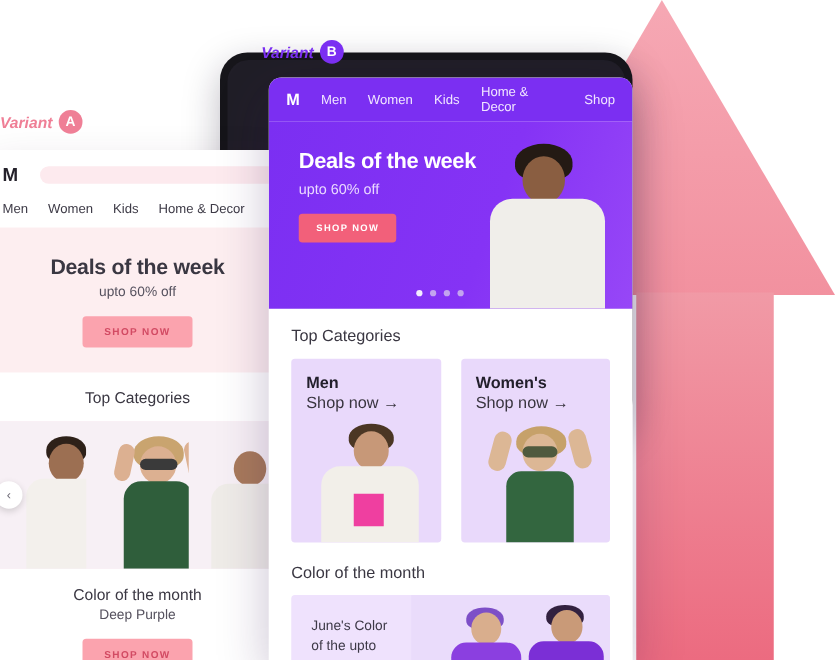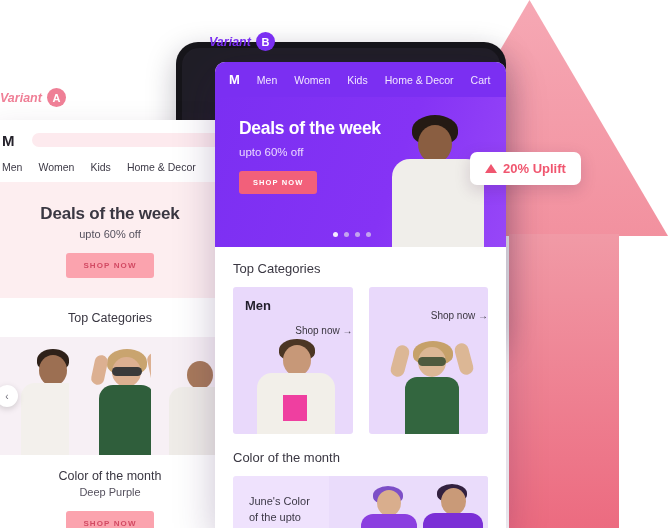--- a/index.html
+++ b/index.html
@@ -121,21 +121,21 @@
   .uplift-txt { color:#f0566f; font-size:13px; font-weight:bold; }
 
   .b-body { background:#ffffff; padding:14px 18px 0 18px; }
   .b-h2 { font-size:13px; color:#3a3742; font-weight:normal; }
   .b-cards { display:flex; gap:16px; margin-top:11px; }
   .b-card {
     flex:1; height:147px; background:#e9d9fb; border-radius:3px;
     padding:11px 0 0 12px; position:relative; overflow:hidden;
   }
   .b-card h3 { font-size:13px; color:#221f2b; font-weight:bold; }
-  .b-card .shop { font-size:10px; color:#39353f; margin-top:12px;text-align:right; }
+  .b-card .shop { font-size:13px; color:#39353f; margin-top:1px; }
   .b-color-h2 { margin-top:16px; }
   .b-color-card {
     margin-top:11px; height:70px; background:#efe2fd;
     border-radius:3px; display:flex; overflow:hidden;
   }
   .b-color-left { width:96px; padding:18px 0 0 16px; }
   .b-color-left div { font-size:11px; color:#3d3947; line-height:1.45; }
   .b-color-right { flex:1; position:relative; background:#eadcfb; }
 
   
@@ -230,21 +230,21 @@
   </div>
 
   <div class="variant-b">
 
     <div class="b-nav">
       <span class="b-logo">M</span>
       <span class="b-link">Men</span>
       <span class="b-link">Women</span>
       <span class="b-link">Kids</span>
       <span class="b-link">Home &amp; Decor</span>
-      <span class="b-link">Cart</span>
+      <span class="b-link">Shop</span>
     </div>
 
     <div class="b-hero">
       <h1>Deals of the week</h1>
       <p>upto 60% off</p>
       <span class="b-btn">SHOP NOW</span>
 
       <div class="b-dots">
         <span class="b-dot on"></span>
         <span class="b-dot"></span>
@@ -269,20 +269,21 @@
           <h3>Men</h3>
           <div class="shop">Shop now →</div>
           <div class="fig" style="left:20px;width:86px;height:95px;">
             <div class="hair" style="left:26px;top:0px;width:36px;height:22px;background:#4b3624;"></div>
             <div class="head" style="left:30px;top:6px;width:28px;height:31px;background:#c79878;"></div>
             <div class="body" style="left:4px;top:34px;width:78px;height:61px;background:#f2efe9;border-radius:15px 15px 0 0;"></div>
             <div style="position:absolute;left:30px;top:56px;width:24px;height:26px;background:#ef3fa0;"></div>
           </div>
         </div>
         <div class="b-card">
+          <h3>Women's</h3>
           <div class="shop">Shop now →</div>
           <div class="fig" style="left:18px;width:90px;height:95px;">
             <div class="hair" style="left:26px;top:2px;width:40px;height:24px;background:#c6a16a;"></div>
             <div class="head" style="left:31px;top:8px;width:28px;height:30px;background:#dcb795;"></div>
             <div class="body" style="left:18px;top:38px;width:54px;height:57px;background:#33663f;border-radius:12px 12px 0 0;"></div>
             <div style="position:absolute;left:6px;top:6px;width:14px;height:32px;background:#dcb795;border-radius:7px;transform:rotate(15deg);"></div>
             <div style="position:absolute;left:70px;top:4px;width:14px;height:32px;background:#dcb795;border-radius:7px;transform:rotate(-15deg);"></div>
             <div style="position:absolute;left:31px;top:18px;width:28px;height:9px;background:#4f5a3e;border-radius:5px;"></div>
           </div>
         </div>
@@ -304,24 +305,20 @@
           <div class="fig" style="left:92px;width:66px;height:62px;">
             <div class="hair" style="left:16px;top:0px;width:30px;height:18px;background:#32213f;"></div>
             <div class="head" style="left:20px;top:4px;width:25px;height:27px;background:#c99a78;"></div>
             <div class="body" style="left:2px;top:29px;width:60px;height:33px;background:#7b2fd6;border-radius:12px 12px 0 0;"></div>
           </div>
         </div>
       </div>
     </div>
   </div>
 
-  <div class="uplift-badge">
-    <span class="uplift-tri"></span>
-    <span class="uplift-txt">20% Uplift</span>
-  </div>
 
   <div class="vlabel" id="label-a">
     <span class="txt">Variant</span>
     <span class="bub">A</span>
   </div>
   <div class="vlabel" id="label-b">
     <span class="txt">Variant</span>
     <span class="bub">B</span>
   </div>
 

